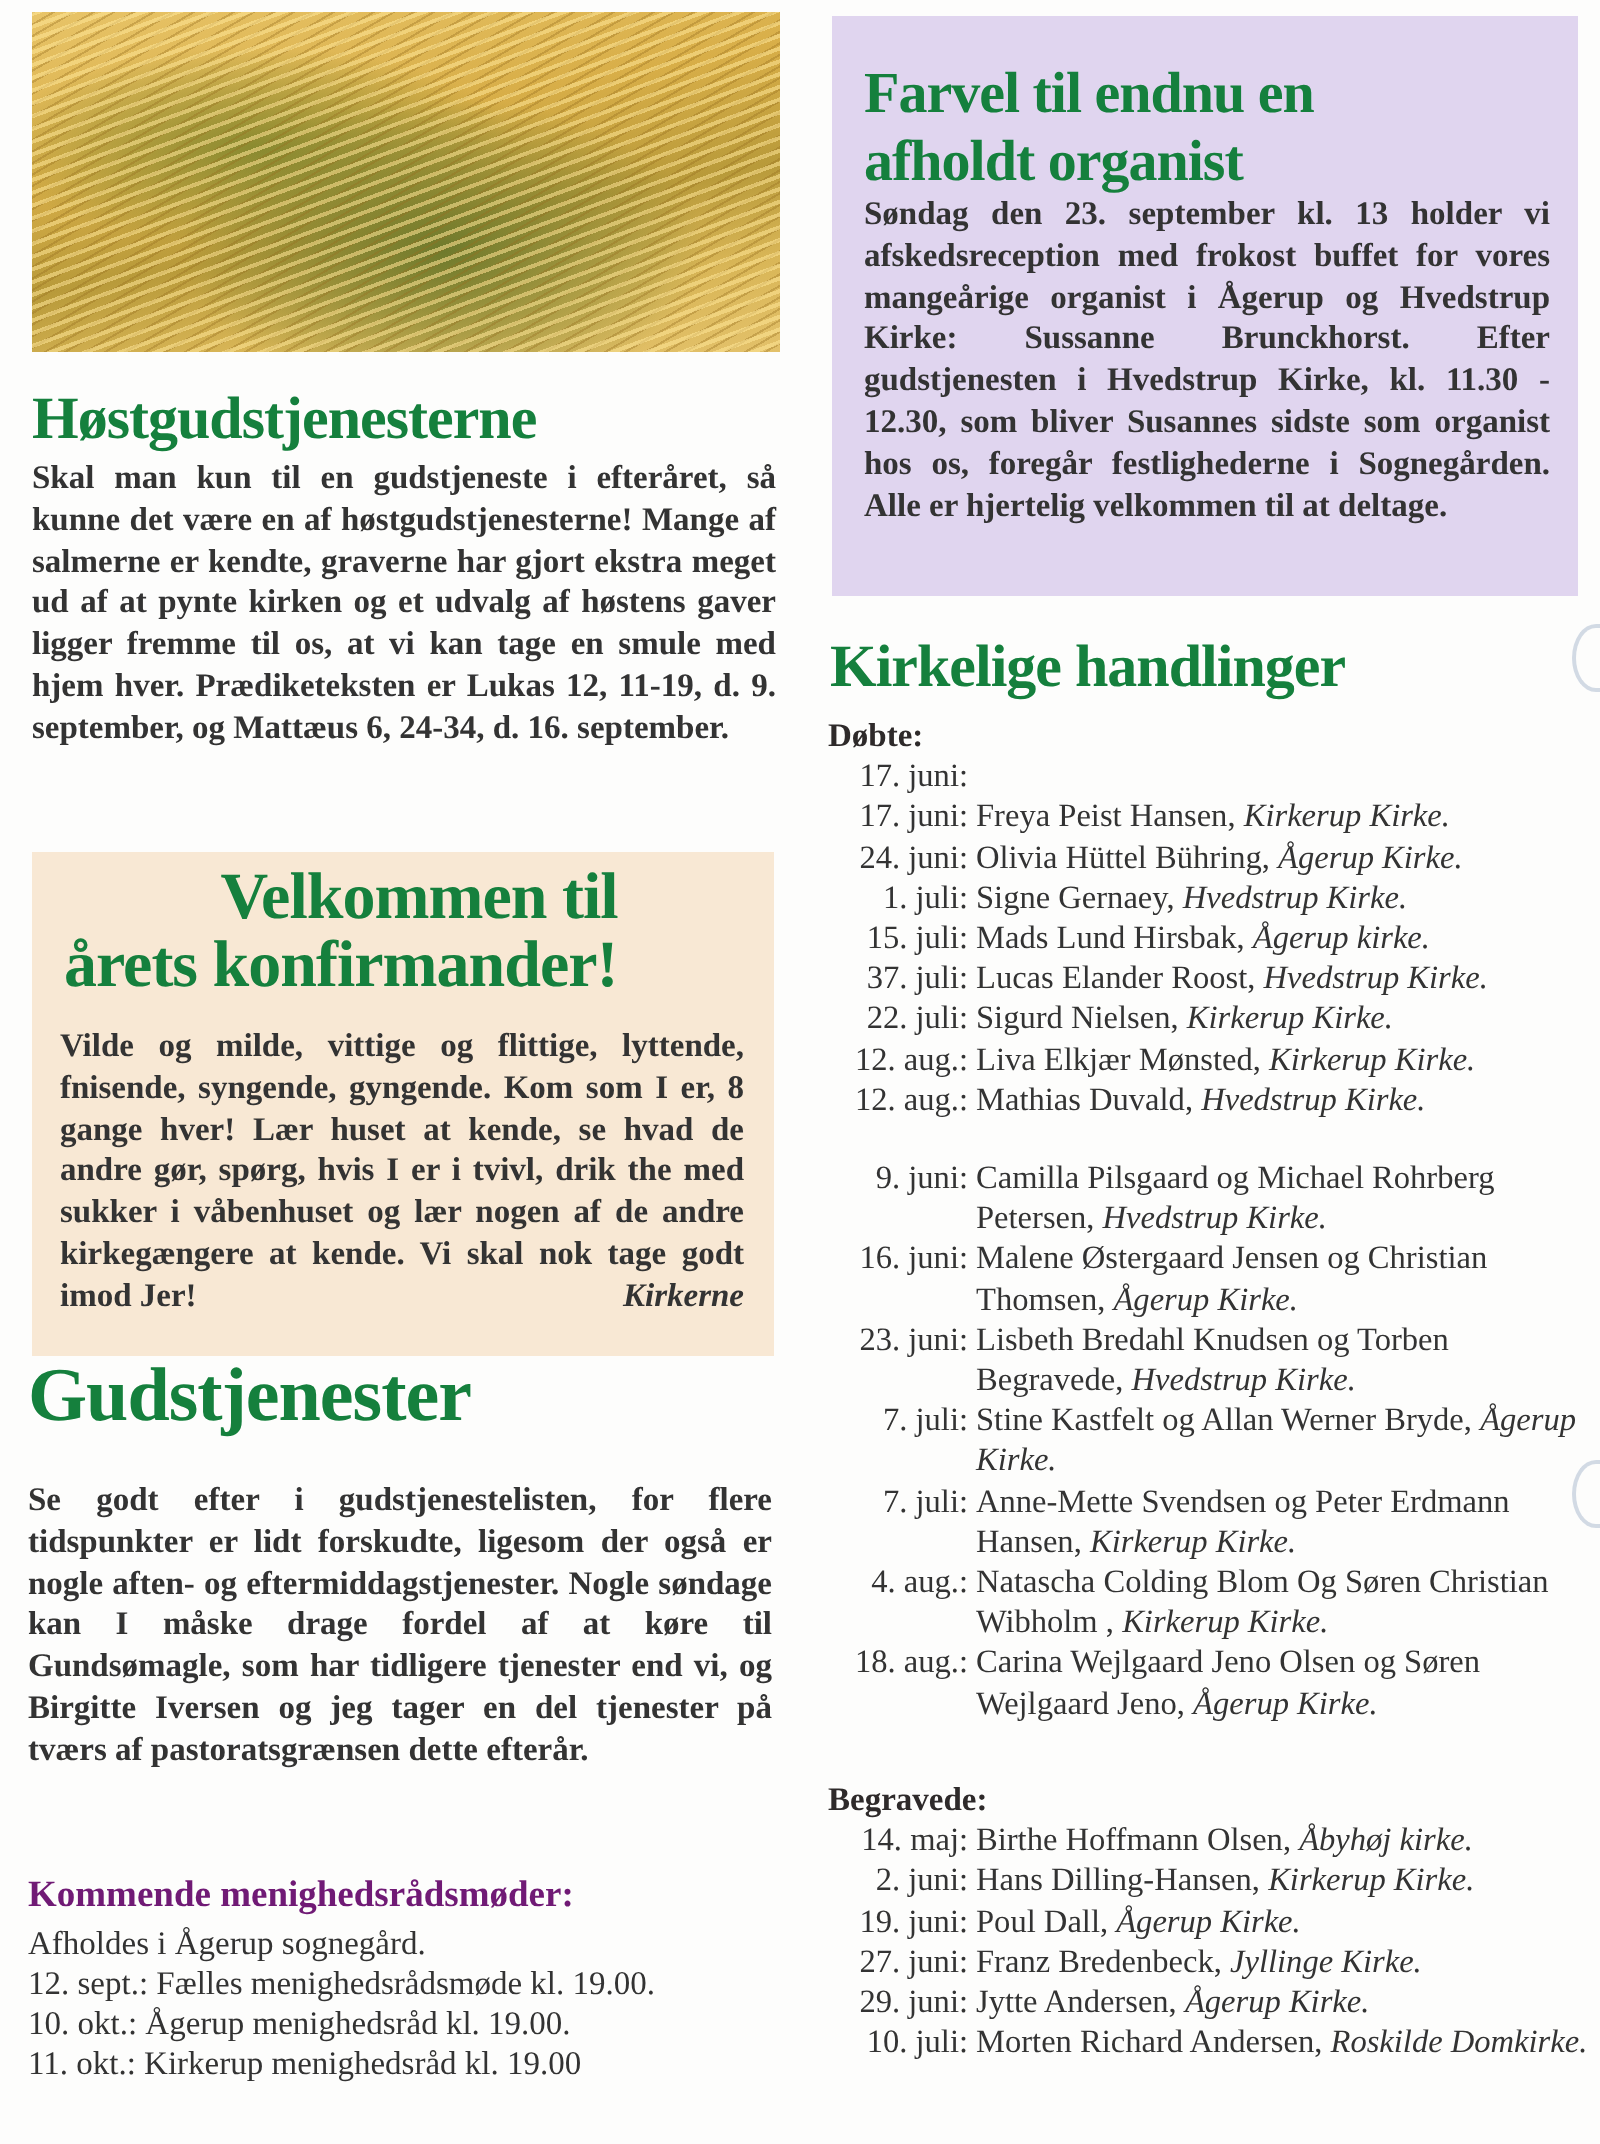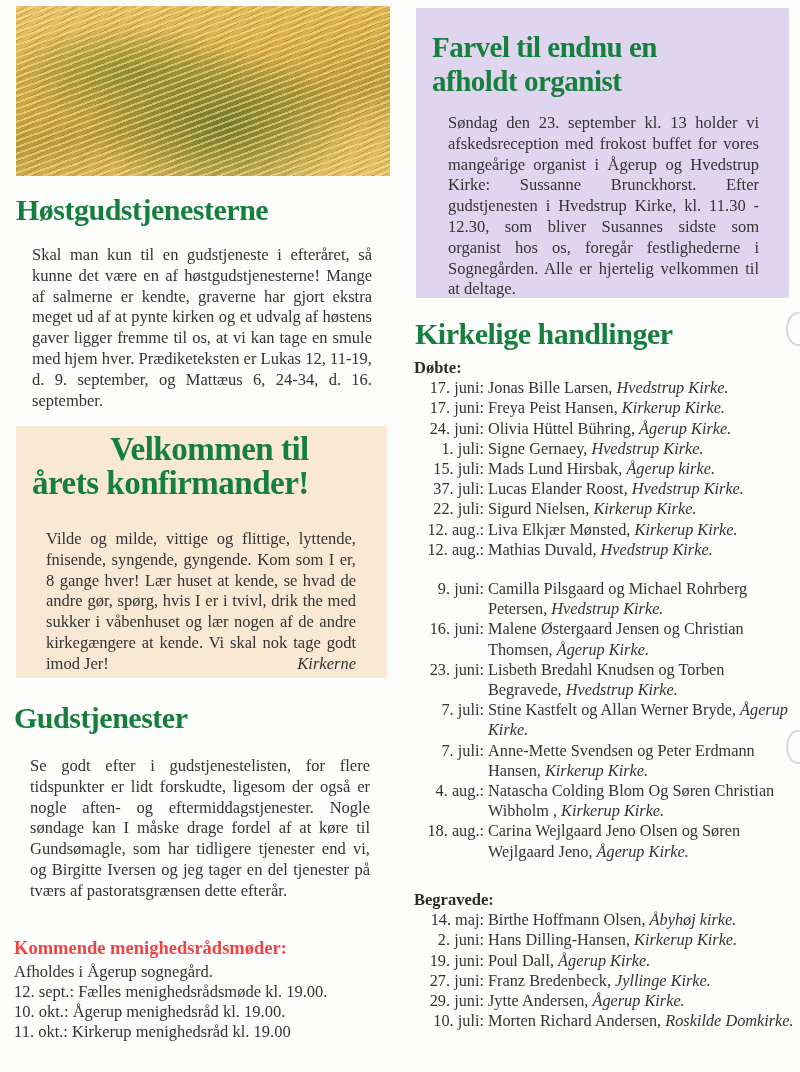--- a/index.html
+++ b/index.html
@@ -20,39 +20,39 @@
       linear-gradient(170deg, #e8c468 0%, #d8ae48 35%, #b89a3a 60%, #d9b657 80%, #e3c16a 100%);
   }
   h1 {
     margin: 0; font-family: "Liberation Serif", "DejaVu Serif", serif;
     font-weight: bold; color: #15803d; letter-spacing: -0.5px;
   }
   .body-text {
     font-family: "Liberation Serif", "DejaVu Serif", serif;
     font-size: 16.5px; line-height: 20.8px; text-align: justify; color: #333;
   }
-  .body-text p { margin: 16px; }
+  .body-text p { margin: 0; font-weight: bold; }
   .sec1-title { left: 16px; top: 192px; font-size: 30px; line-height: 36px; }
   .sec1-body { left: 16px; top: 229px; width: 372px; }
 
   .peach {
     left: 16px; top: 426px; width: 371px; height: 252px; background: #f8e8d4;
   }
   .peach-title { left: 32px; top: 432px; font-size: 33px; line-height: 34px; text-align: right; }
   .peach-body { left: 30px; top: 513px; width: 342px; }
   .signature {
     font-style: italic; float: right; margin-left: 10px;
   }
 
-  .sec3-title { left: 14px; top: 700px; font-size: 30px; line-height: 36px; }
+  .sec3-title { left: 14px; top: 680px; font-size: 38px; line-height: 36px; }
   .sec3-body { left: 14px; top: 740px; width: 372px; }
 
   .meetings-title {
     left: 14px; top: 937px; font-size: 18.5px; font-weight: bold; line-height: 22px;
-    font-family: "Liberation Serif", "DejaVu Serif", serif; color: #ef4444;
+    font-family: "Liberation Serif", "DejaVu Serif", serif; color: #701a75;
   }
   .meetings-list { left: 14px; top: 962px; font-size: 16.5px; line-height: 20px; color: #333;
     font-family: "Liberation Serif", "DejaVu Serif", serif; }
   .meetings-list div { white-space: nowrap; }
 
   .purple {
     left: 416px; top: 8px; width: 373px; height: 290px; background: #e0d5ef;
   }
   .purple-title { left: 432px; top: 30px; font-size: 29px; line-height: 34px; }
   .purple-body { left: 432px; top: 97px; width: 343px; }
@@ -116,21 +116,20 @@
   <p>Søndag den 23. september kl. 13 holder vi afskedsreception med frokost buffet for vores mangeårige organist i Ågerup og Hvedstrup Kirke: Sussanne Brunckhorst. Efter gudstjenesten i Hvedstrup Kirke, kl. 11.30 - 12.30, som bliver Susannes sidste som organist hos os, foregår festlighederne i Sognegården. Alle er hjertelig velkommen til at deltage.</p>
 </div>
 
 <h1 class="abs rites-title">Kirkelige handlinger</h1>
 
 <div class="abs rites rites-dobte">
   <div class="group-title">Døbte:</div>
   <div>
       <div class="rite">
         <span class="date">17. juni:</span>
-        <span class="desc"><span>Jonas Bille Larsen, </span><span class="church">Hvedstrup Kirke.</span></span>
       </div>
       <div class="rite">
         <span class="date">17. juni:</span>
         <span class="desc"><span>Freya Peist Hansen, </span><span class="church">Kirkerup Kirke.</span></span>
       </div>
       <div class="rite">
         <span class="date">24. juni:</span>
         <span class="desc"><span>Olivia Hüttel Bühring, </span><span class="church">Ågerup Kirke.</span></span>
       </div>
       <div class="rite">

